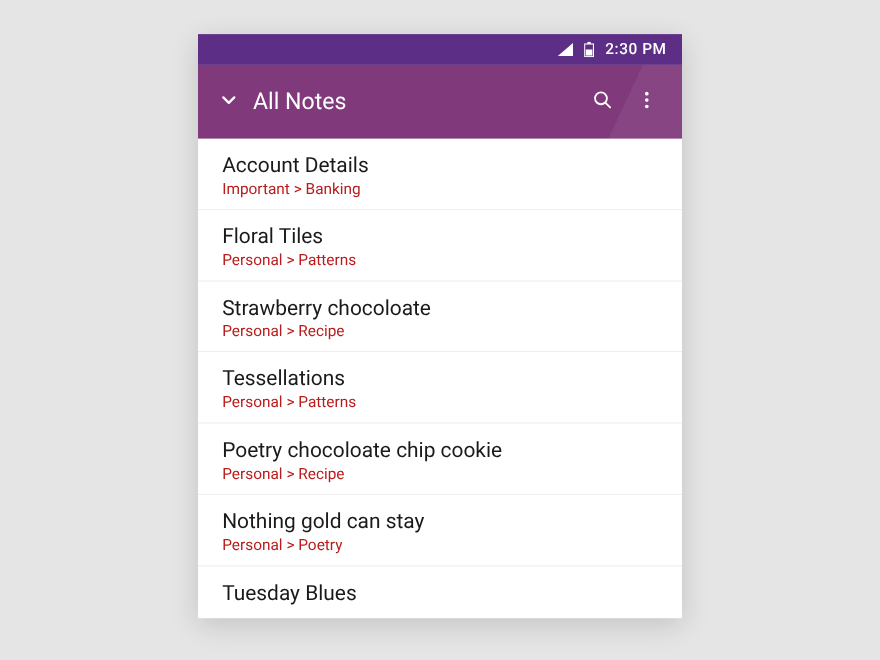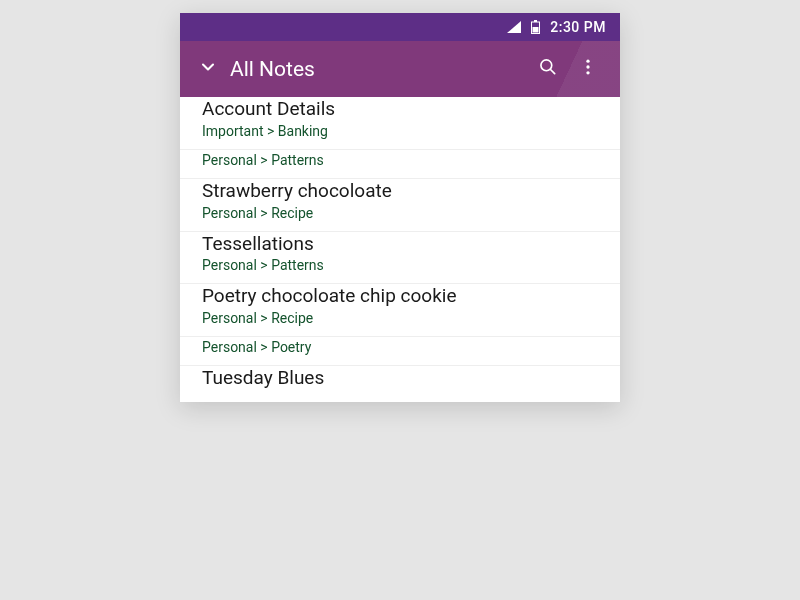--- a/index.html
+++ b/index.html
@@ -7,42 +7,42 @@
     background: #e5e5e5;
     width: 800px;
     height: 600px;
     font-family: "Segoe UI", -apple-system, Roboto, sans-serif;
     overflow: hidden;
     display: flex;
     align-items: flex-start;
     justify-content: center;
   }
   .phone {
-    margin-top: 13px;
+    margin-top: 31px;
     width: 440px;
     background: #fff;
     box-shadow: 0 6px 24px rgba(0,0,0,0.15);
     overflow: hidden;
   }
   .statusbar {
     background: #5d2e86;
     height: 28px;
     display: flex;
     align-items: center;
     justify-content: flex-end;
     padding: 0 14px;
     gap: 10px;
     color: #fff;
     font-size: 14px;
   }
   .statusbar .time { font-weight: 500; letter-spacing: 0.5px; }
   .signal-icon, .battery-icon { display:inline-flex; }
   .appbar {
     background: #80397b;
-    height: 56px;
+    height: 67px;
     display: flex;
     align-items: center;
     padding: 0 12px;
     color: #fff;
     position: relative;
   }
   .appbar::after{
     
     content:"";
     position:absolute;
@@ -64,33 +64,33 @@
   }
   .appbar .action {
     width: 40px; height: 40px;
     display:flex; align-items:center; justify-content:center;
     cursor: pointer;
     position: relative;
     z-index: 1;
   }
   .list { background:#fff; }
   .row {
-    padding: 0 22px 10px 22px;
+    padding: 12px 22px 10px 22px;
     border-bottom: 1px solid #eee;
     cursor: pointer;
   }
   .row .title {
     font-size: 19px;
     color: #1a1a1a;
     font-weight: 400;
     line-height: 1.25;
   }
   .row .path {
     font-size: 14px;
-    color: #14532d;
+    color: #b91c1c;
     margin-top: 2px;
     font-weight: 400;
   }
   .row:last-child { border-bottom: none; }
 </style>
 </head>
 <body>
 
 <div class="phone">
 
@@ -137,35 +137,37 @@
       </span>
     </div>
   </div>
 
   <div class="list">
     <div class="row">
       <div class="title">Account Details</div>
       <div class="path">Important  &gt;  Banking</div>
     </div>
     <div class="row">
+      <div class="title">Floral Tiles</div>
       <div class="path">Personal  &gt;  Patterns</div>
     </div>
     <div class="row">
       <div class="title">Strawberry chocoloate</div>
       <div class="path">Personal  &gt;  Recipe</div>
     </div>
     <div class="row">
       <div class="title">Tessellations</div>
       <div class="path">Personal  &gt;  Patterns</div>
     </div>
     <div class="row">
       <div class="title">Poetry chocoloate chip cookie</div>
       <div class="path">Personal  &gt;  Recipe</div>
     </div>
     <div class="row">
+      <div class="title">Nothing gold can stay</div>
       <div class="path">Personal  &gt;  Poetry</div>
     </div>
     <div class="row">
       <div class="title">Tuesday Blues</div>
       <div class="path"></div>
     </div>
   </div>
 
 </div>
 

